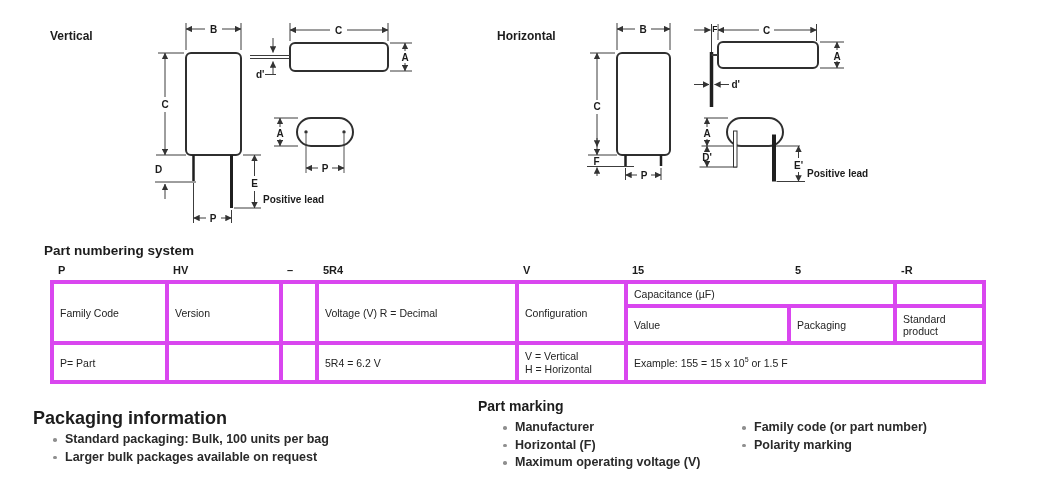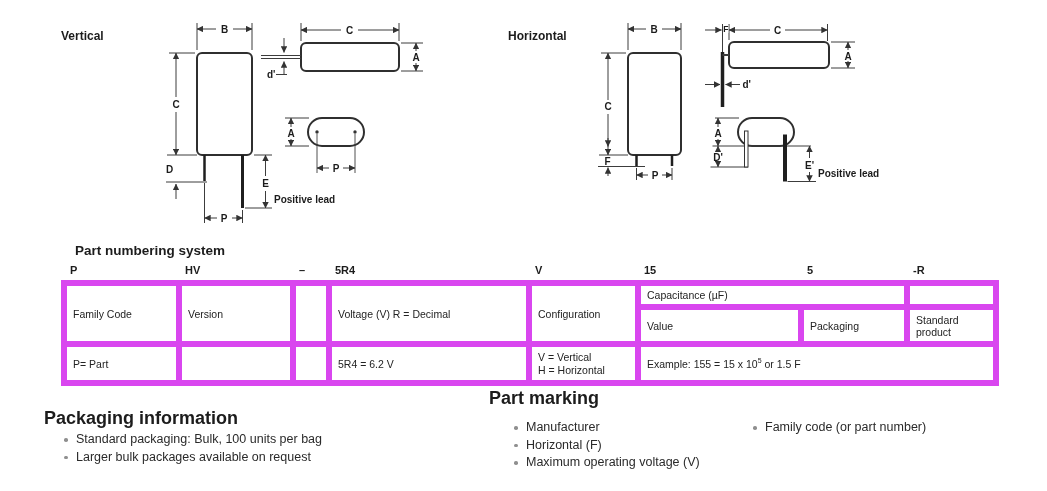--- a/index.html
+++ b/index.html
@@ -1,32 +1,32 @@
 <!DOCTYPE html>
 <html><head>
 <meta charset="utf-8">
 <style>
   html,body{margin:0;padding:0;background:#fff;}
   .page{position:relative;width:1019px;height:491px;background:#ffffff;
-        font-family:"Liberation Sans","DejaVu Sans",sans-serif;color:#232323;overflow:hidden;margin-left:11px;}
+        font-family:"Liberation Sans","DejaVu Sans",sans-serif;color:#232323;overflow:hidden;}
   .view-label{position:absolute;font-size:12px;font-weight:bold;color:#1c1c1c;}
   .diagram-svg{position:absolute;left:0;top:0;}
   .dim{font-family:"Liberation Sans","DejaVu Sans",sans-serif;font-size:10px;font-weight:bold;fill:#1c1c1c;}
   .dim-s{font-size:8.5px;}
   .sec-heading{position:absolute;font-size:13.5px;font-weight:bold;color:#1c1c1c;}
   .pn-table{position:absolute;left:50px;top:262px;width:932px;border-collapse:collapse;table-layout:fixed;
             border-bottom:2px solid #2e2e2e;}
   .pn-table th{font-size:11px;font-weight:bold;text-align:left;padding:2px 0 4px 6px;
                border:none;border-bottom:3px solid #161616;color:#1c1c1c;white-space:nowrap;}
-  .pn-table td{border:6px solid #d946ef;font-size:10.5px;padding:2px 5px 2px 6px;vertical-align:middle;color:#232323;}
+  .pn-table td{border:4px solid #d946ef;font-size:10.5px;padding:2px 5px 2px 6px;vertical-align:middle;color:#232323;}
   tr.r2a{height:24px;} tr.r2b{height:37px;} tr.r3{height:39px;}
   td.std{padding-right:18px;}
   .cfg div{line-height:13px;}
   sup.exp{font-size:7px;}
-  .blist{position:absolute;list-style:none;margin:0;padding:0;}
+  .blist{position:absolute;list-style:none;margin:0;padding:0;font-weight:bold;}
   .blist li{position:relative;padding-left:12px;font-size:12.5px;line-height:17.5px;color:#2a2a2a;white-space:nowrap;}
   .dot{position:absolute;left:0;top:7px;width:3.5px;height:3.5px;border-radius:50%;background:#8f8f8f;display:inline-block;}
 </style>
 </head>
 <body>
 
 <div class="page">
 
   <div class="view-label" style="left:50px;top:29px;">Vertical</div>
   <div class="view-label" style="left:497px;top:29px;">Horizontal</div>
@@ -168,21 +168,21 @@
       <line x1="798.5" y1="146" x2="798.5" y2="158" marker-start="url(#arw)"></line>
         <line x1="798.5" y1="172" x2="798.5" y2="181.5" marker-end="url(#arw)"></line>
       <line x1="776.5" y1="181.5" x2="805" y2="181.5"></line>
     </g>
     <text class="dim" x="707" y="137" text-anchor="middle">A</text>
     <text class="dim" x="707" y="160.5" text-anchor="middle">D'</text>
     <text class="dim" x="798.5" y="168.5" text-anchor="middle">E'</text>
     <text class="dim" x="807" y="176.5" text-anchor="start">Positive lead</text>
   </svg>
 
-  <div class="sec-heading" style="left:64px;top:243px;">Part numbering system</div>
+  <div class="sec-heading" style="left:44px;top:243px;">Part numbering system</div>
 
   <table class="pn-table">
     <colgroup>
       <col style="width:115px">
         <col style="width:114px">
         <col style="width:36px">
         <col style="width:200px">
       <col style="width:109px">
         <col style="width:163px">
         <col style="width:106px">
@@ -230,23 +230,24 @@
       </tr>
     </tbody>
   </table>
 
   <div class="sec-heading" style="left:33px;top:408px;font-size:18px;">Packaging information</div>
   <ul class="blist" style="left:53px;top:431px;">
     <li><span class="dot"></span><span>Standard packaging: Bulk, 100 units per bag</span></li>
     <li><span class="dot"></span><span>Larger bulk packages available on request</span></li>
   </ul>
 
-  <div class="sec-heading" style="left:478px;top:388px;font-size:18px;">Part marking</div>
+  <div class="sec-heading" style="left:478px;top:398px;font-size:14px;">Part marking</div>
   <ul class="blist" style="left:503px;top:419px;">
     <li><span class="dot"></span><span>Manufacturer</span></li>
     <li><span class="dot"></span><span>Horizontal (F)</span></li>
     <li><span class="dot"></span><span>Maximum operating voltage (V)</span></li>
   </ul>
   <ul class="blist" style="left:742px;top:419px;">
     <li><span class="dot"></span><span>Family code (or part number)</span></li>
+    <li><span class="dot"></span><span>Polarity marking</span></li>
   </ul>
 
 </div>
 
 </body></html>

